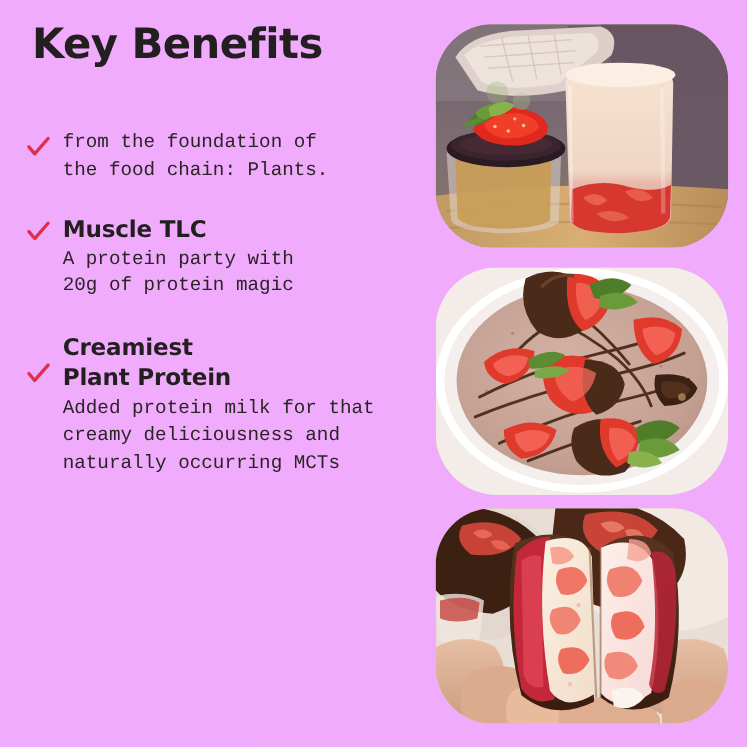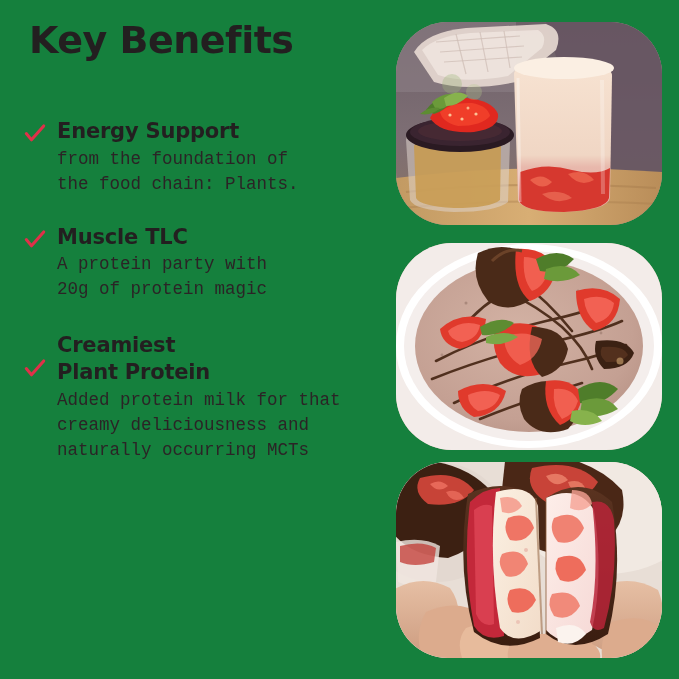--- a/index.html
+++ b/index.html
@@ -10,21 +10,21 @@
     width: 679px;
     height: 679px;
     overflow: hidden;
     background: #fbd1cc;
     font-family: "Liberation Sans", sans-serif;
   }
   .page {
     position: relative;
     width: 679px;
     height: 679px;
-    background: #15803d;
+    background: #f0abfc;
     box-sizing: border-box;
   }
 
   
   .left-col {
     position: absolute;
     left: 0;
     top: 0;
     width: 390px;
     height: 679px;
@@ -117,21 +117,20 @@
   <div class="left-col">
 
     <div class="page-title">Key Benefits</div>
 
     <div class="benefits">
 
       <div class="benefit b1">
         <svg class="check-icon" viewBox="0 0 24 24">
           <path d="M2.5 11.5 L8.2 18.4 L21.5 3.2" fill="none" stroke="#e03049" stroke-width="3.3" stroke-linecap="round" stroke-linejoin="round"></path>
         </svg>
-        <div class="benefit-head">Energy Support</div>
         <div class="benefit-body">from the foundation of
 the food chain: Plants.</div>
       </div>
 
       <div class="benefit b2">
         <svg class="check-icon" viewBox="0 0 24 24">
           <path d="M2.5 11.5 L8.2 18.4 L21.5 3.2" fill="none" stroke="#e03049" stroke-width="3.3" stroke-linecap="round" stroke-linejoin="round"></path>
         </svg>
         <div class="benefit-head">Muscle TLC</div>
         <div class="benefit-body">A protein party with

